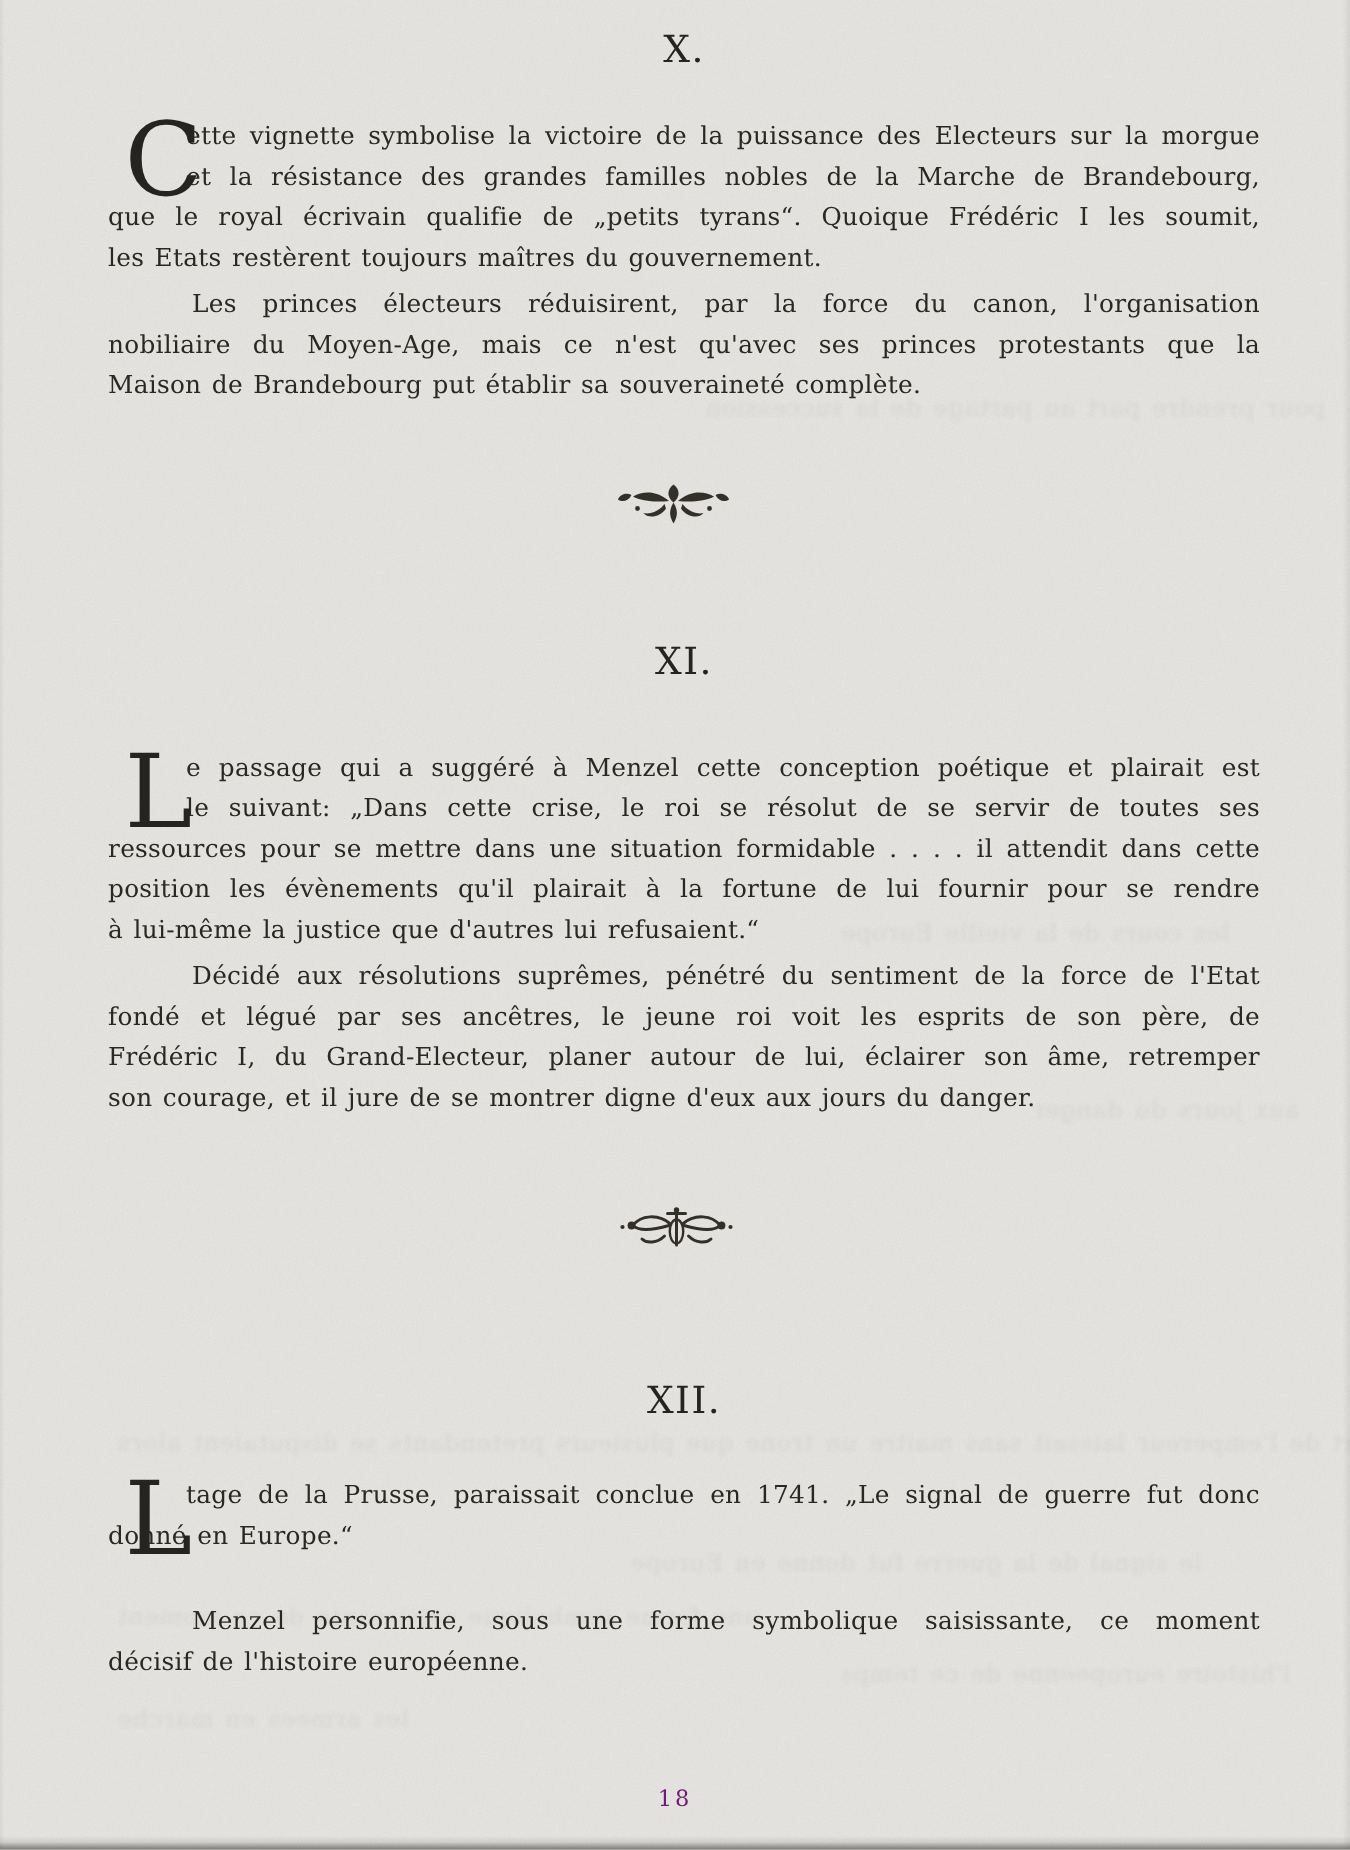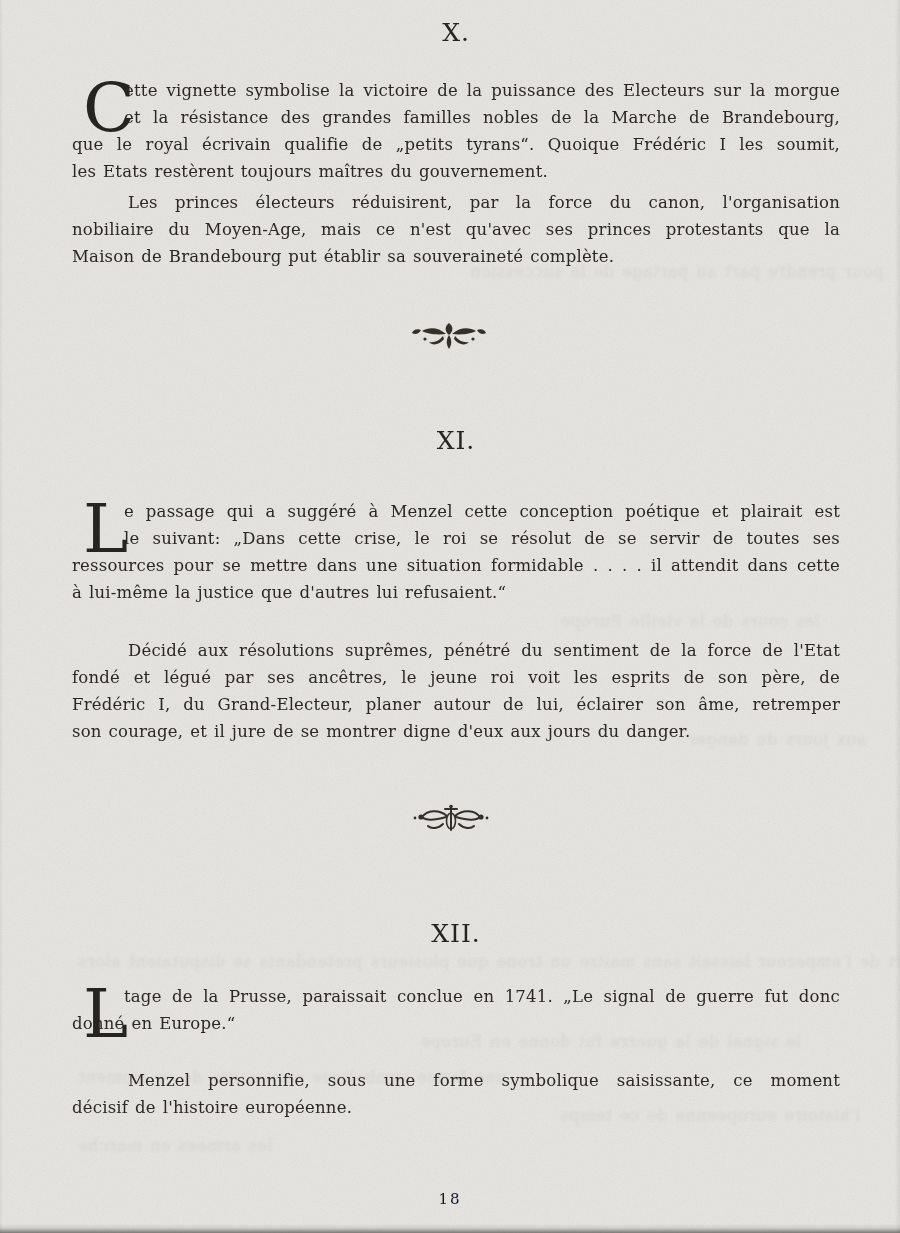--- a/index.html
+++ b/index.html
@@ -34,21 +34,21 @@
   #p-x2{top:189px}
   #p-xi1{top:498px}
   #p-xi2{top:637px}
   #p-xii1{top:983px}
   #p-xii2{top:1067px}
   .ornament{position:absolute;}
   #orn-1{top:322px;left:410px;}
   #orn-2{top:804px;left:412px;}
   .pagenum{
     position:absolute;top:1190px;left:0;width:900px;text-align:center;
-    font-size:15px;letter-spacing:2px;color:#0f172a;
+    font-size:15px;letter-spacing:2px;color:#701a75;
   }
   .ghost{
     position:absolute;font-size:16px;white-space:nowrap;
     color:#565349;opacity:0.085;filter:blur(1.4px);
     letter-spacing:0.5px;word-spacing:2px;pointer-events:none;
   }
   .edge-bottom{
     position:absolute;left:0;bottom:0;width:900px;height:9px;
     background:linear-gradient(to bottom, rgba(40,38,33,0) 0%, rgba(40,38,33,0.10) 45%, rgba(40,38,33,0.55) 100%);
   }
@@ -119,20 +119,21 @@
     </g>
   </svg>
 
   <div class="heading" id="h-xi">XI.</div>
 
   <div class="para" id="p-xi1">
     <span class="dropcap">L</span>
     <div class="line cap-inset">e passage qui a suggéré à Menzel cette conception poétique et plairait est</div>
     <div class="line cap-inset">le suivant: „Dans cette crise, le roi se résolut de se servir de toutes ses</div>
     <div class="line">ressources pour se mettre dans une situation formidable . . . . il attendit dans cette</div>
+    <div class="line">position les évènements qu'il plairait à la fortune de lui fournir pour se rendre</div>
     <div class="line last">à lui-même la justice que d'autres lui refusaient.“</div>
   </div>
 
   <div class="para" id="p-xi2">
     <div class="line indent">Décidé aux résolutions suprêmes, pénétré du sentiment de la force de l'Etat</div>
     <div class="line">fondé et légué par ses ancêtres, le jeune roi voit les esprits de son père, de</div>
     <div class="line">Frédéric I, du Grand-Electeur, planer autour de lui, éclairer son âme, retremper</div>
     <div class="line last">son courage, et il jure de se montrer digne d'eux aux jours du danger.</div>
   </div>
 

